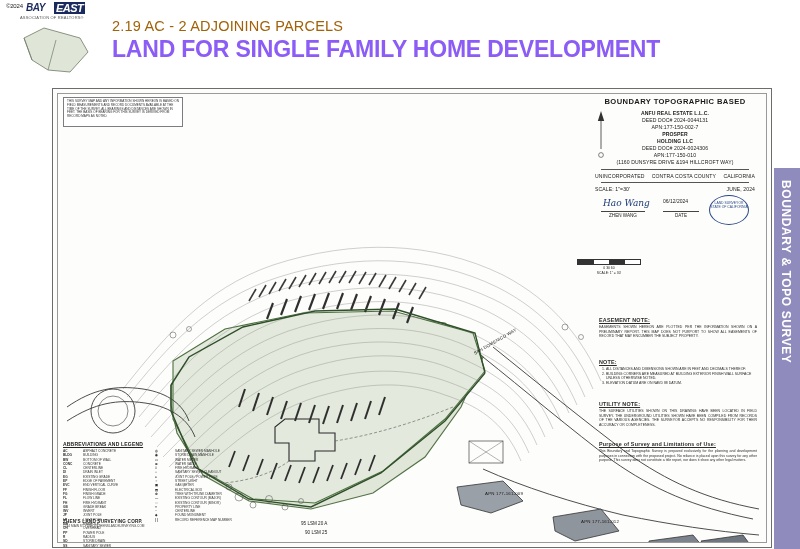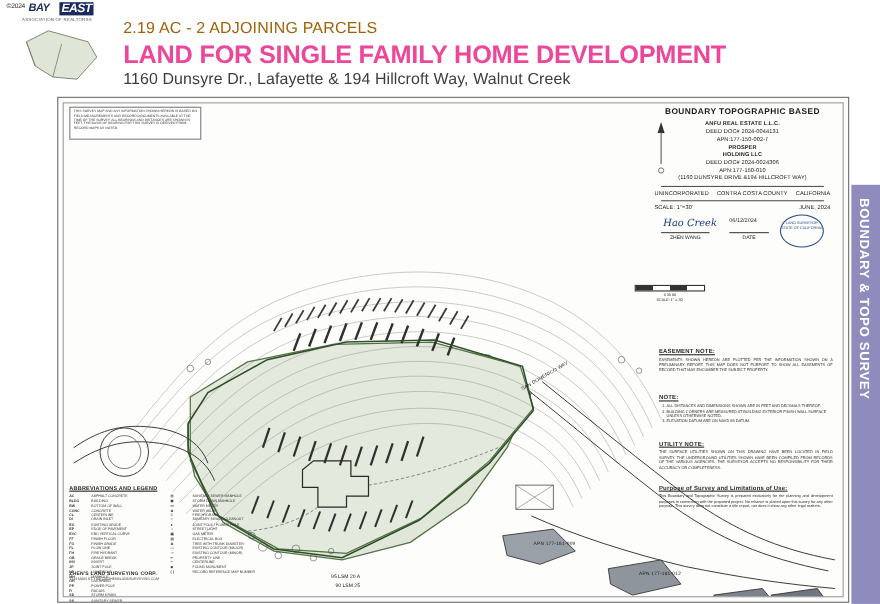--- a/index.html
+++ b/index.html
@@ -87,21 +87,21 @@
   .hdr-sub {
     top: 18px;
     font-size: 14.5px;
     color: #a16207;
     letter-spacing: 0.2px;
   }
   .hdr-title {
     top: 36px;
     font-size: 23px;
     font-weight: bold;
-    color: #ec4899;
+    color: #8b5cf6;
     letter-spacing: -0.2px;
   }
   .hdr-addr {
     top: 64px;
     font-size: 14.5px;
     color: #3d3d3d;
     letter-spacing: 0.1px;
   }
 
   
@@ -354,21 +354,20 @@
   </div>
 
   <svg class="parcel-thumb" viewBox="0 0 80 52">
     <polygon points="6,12 26,2 62,12 70,26 52,46 30,44 14,34" fill="#dfe6d8" stroke="#6f7a66" stroke-width="0.8"></polygon>
     <path d="M30,44 L38,14" stroke="#6f7a66" stroke-width="0.7" fill="none"></path>
     <path d="M6,12 L14,34" stroke="#6f7a66" stroke-width="0.7" fill="none"></path>
   </svg>
 
   <div class="hdr hdr-sub">2.19 AC - 2 ADJOINING PARCELS</div>
   <div class="hdr hdr-title">LAND FOR SINGLE FAMILY HOME DEVELOPMENT</div>
-  <div class="hdr hdr-addr">1160 Dunsyre Dr., Lafayette  &amp; 194 Hillcroft Way, Walnut Creek</div>
 
   <div class="side-bar">
     <div class="side-bar-text">BOUNDARY &amp; TOPO SURVEY</div>
   </div>
 
   <div class="sheet">
     <div class="sheet-inner"></div>
 
     <svg class="mapwrap" viewBox="0 0 718 458">
       <defs>
@@ -528,21 +527,21 @@
         <span>UNINCORPORATED</span>
         <span>CONTRA COSTA COUNTY</span>
         <span>CALIFORNIA</span>
       </div>
       <div class="tb-rule"></div>
       <div class="tb-row">
         <span>SCALE: 1"=30'</span>
         <span>JUNE, 2024</span>
       </div>
       <div class="tb-sign">
-        <div class="sig-script">Hao Creek</div>
+        <div class="sig-script">Hao Wang</div>
         <div class="sig-name">ZHEN WANG</div>
         <div class="sig-date">06/12/2024</div>
         <div class="sig-date-lbl">DATE</div>
         <div class="stamp">LAND SURVEYOR
 STATE OF
 CALIFORNIA</div>
       </div>
     </div>
 
     <div class="notes" style="top:228px;">

